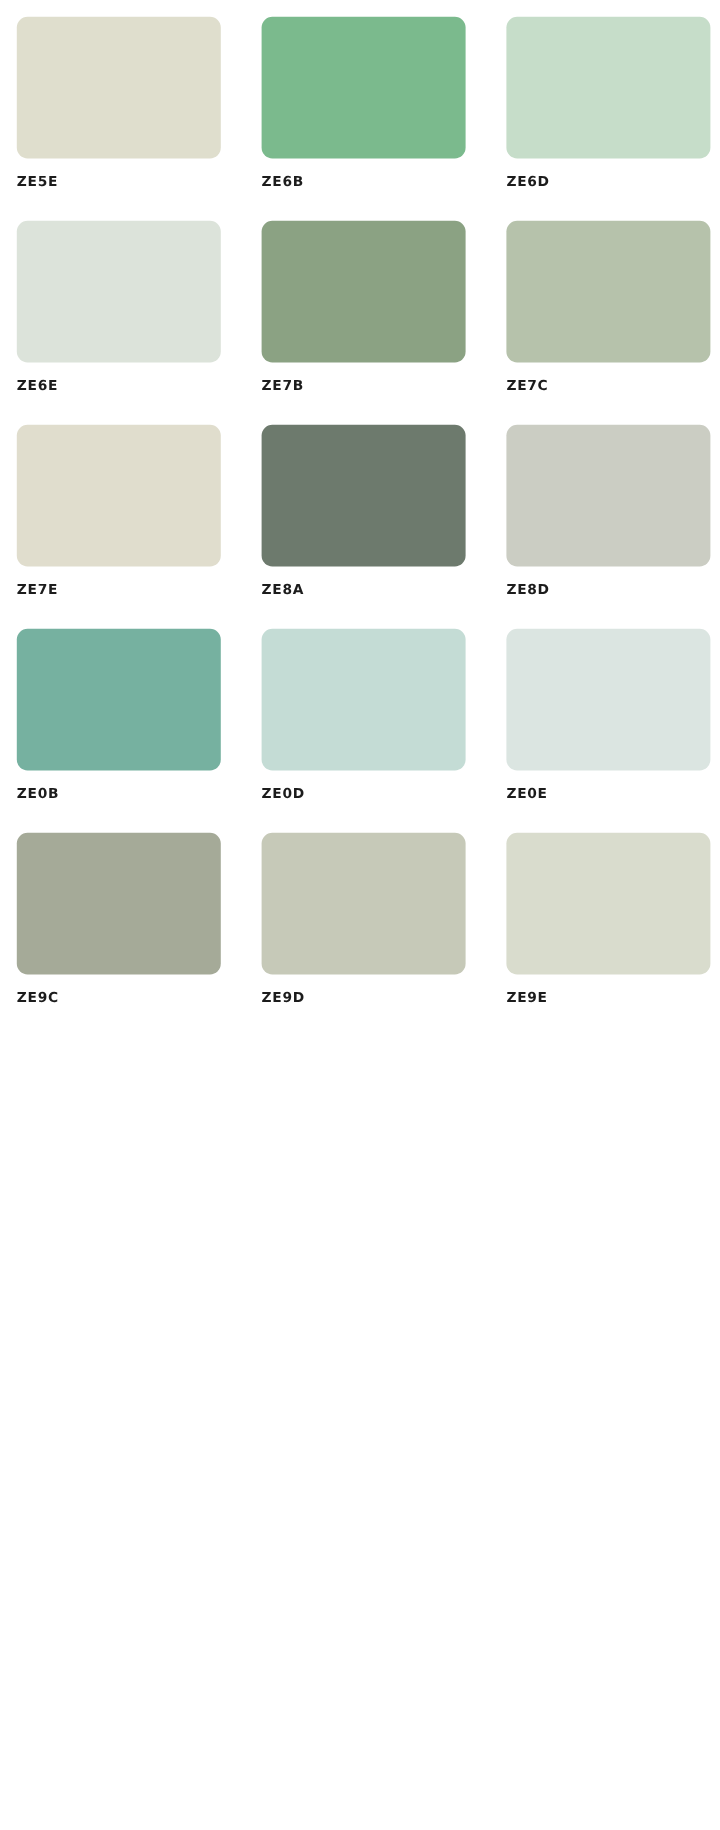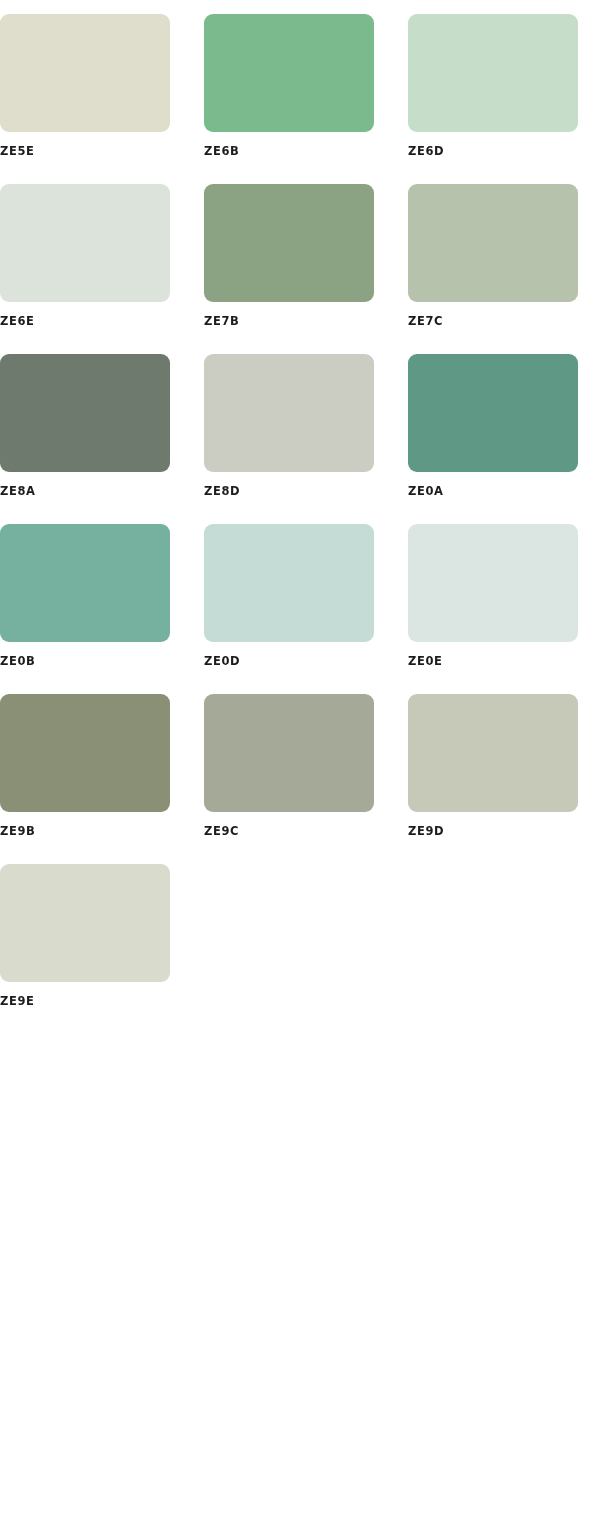--- a/index.html
+++ b/index.html
@@ -22,20 +22,21 @@
     display: grid;
     grid-template-columns: repeat(3, 204px);
     grid-auto-rows: 170px;
     justify-content: start;
     margin-left: 0;
   }
 
   .swatch-cell {
     width: 204px;
     height: 170px;
+    padding-left: 14px;
     display: flex;
     flex-direction: column;
     align-items: flex-start;
   }
 
   .swatch-chip {
     width: 170px;
     height: 118px;
     border-radius: 9px;
     flex: none;
@@ -74,46 +75,42 @@
     </div>
     <div class="swatch-cell">
       <div class="swatch-chip" style="background: rgb(139, 162, 131);"></div>
       <div class="swatch-label">ZE7B</div>
     </div>
     <div class="swatch-cell">
       <div class="swatch-chip" style="background: rgb(182, 194, 171);"></div>
       <div class="swatch-label">ZE7C</div>
     </div>
     <div class="swatch-cell">
+      <div class="swatch-chip" style="background: rgb(224, 221, 205);"></div>
+      <div class="swatch-label">ZE7E</div>
+    </div>
+    <div class="swatch-cell">
       <div class="swatch-chip" style="background: rgb(109, 122, 109);"></div>
       <div class="swatch-label">ZE8A</div>
     </div>
     <div class="swatch-cell">
       <div class="swatch-chip" style="background: rgb(203, 205, 195);"></div>
       <div class="swatch-label">ZE8D</div>
-    </div>
-    <div class="swatch-cell">
-      <div class="swatch-chip" style="background: rgb(95, 152, 133);"></div>
-      <div class="swatch-label">ZE0A</div>
     </div>
     <div class="swatch-cell">
       <div class="swatch-chip" style="background: rgb(118, 177, 160);"></div>
       <div class="swatch-label">ZE0B</div>
     </div>
     <div class="swatch-cell">
       <div class="swatch-chip" style="background: rgb(196, 220, 213);"></div>
       <div class="swatch-label">ZE0D</div>
     </div>
     <div class="swatch-cell">
       <div class="swatch-chip" style="background: rgb(219, 229, 225);"></div>
       <div class="swatch-label">ZE0E</div>
-    </div>
-    <div class="swatch-cell">
-      <div class="swatch-chip" style="background: rgb(138, 144, 118);"></div>
-      <div class="swatch-label">ZE9B</div>
     </div>
     <div class="swatch-cell">
       <div class="swatch-chip" style="background: rgb(165, 170, 152);"></div>
       <div class="swatch-label">ZE9C</div>
     </div>
     <div class="swatch-cell">
       <div class="swatch-chip" style="background: rgb(198, 201, 184);"></div>
       <div class="swatch-label">ZE9D</div>
     </div>
     <div class="swatch-cell">

